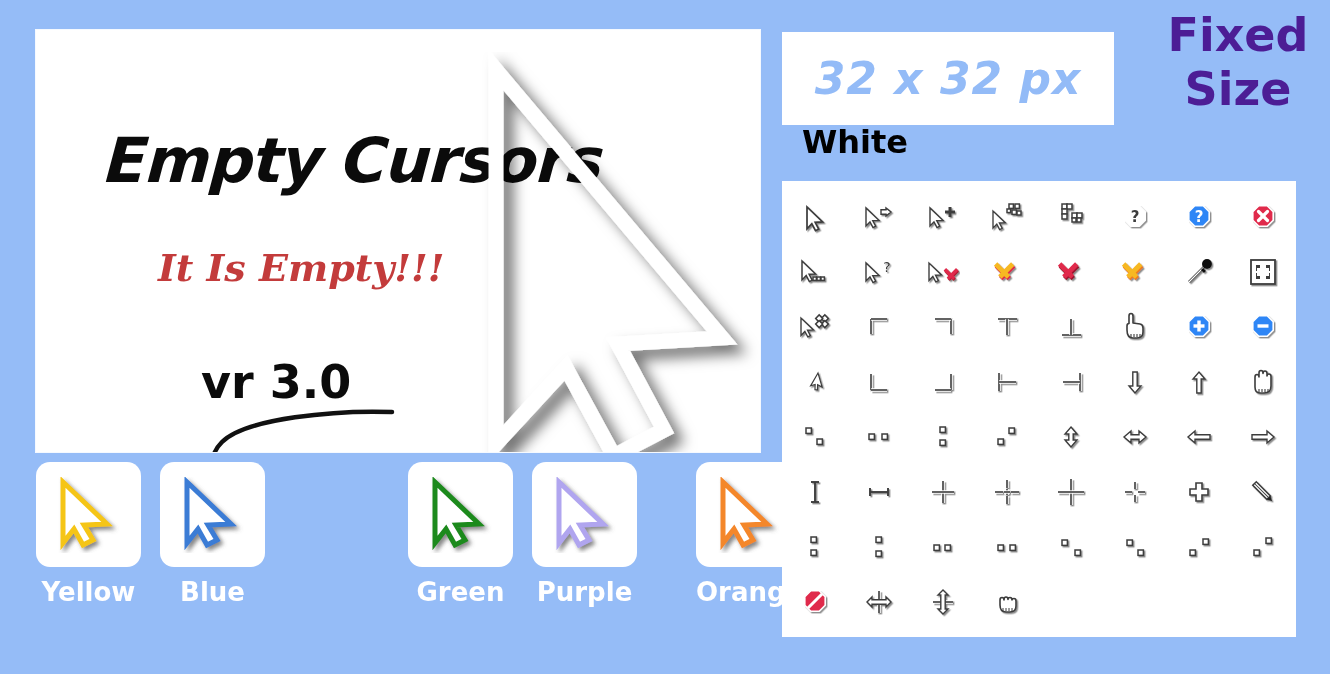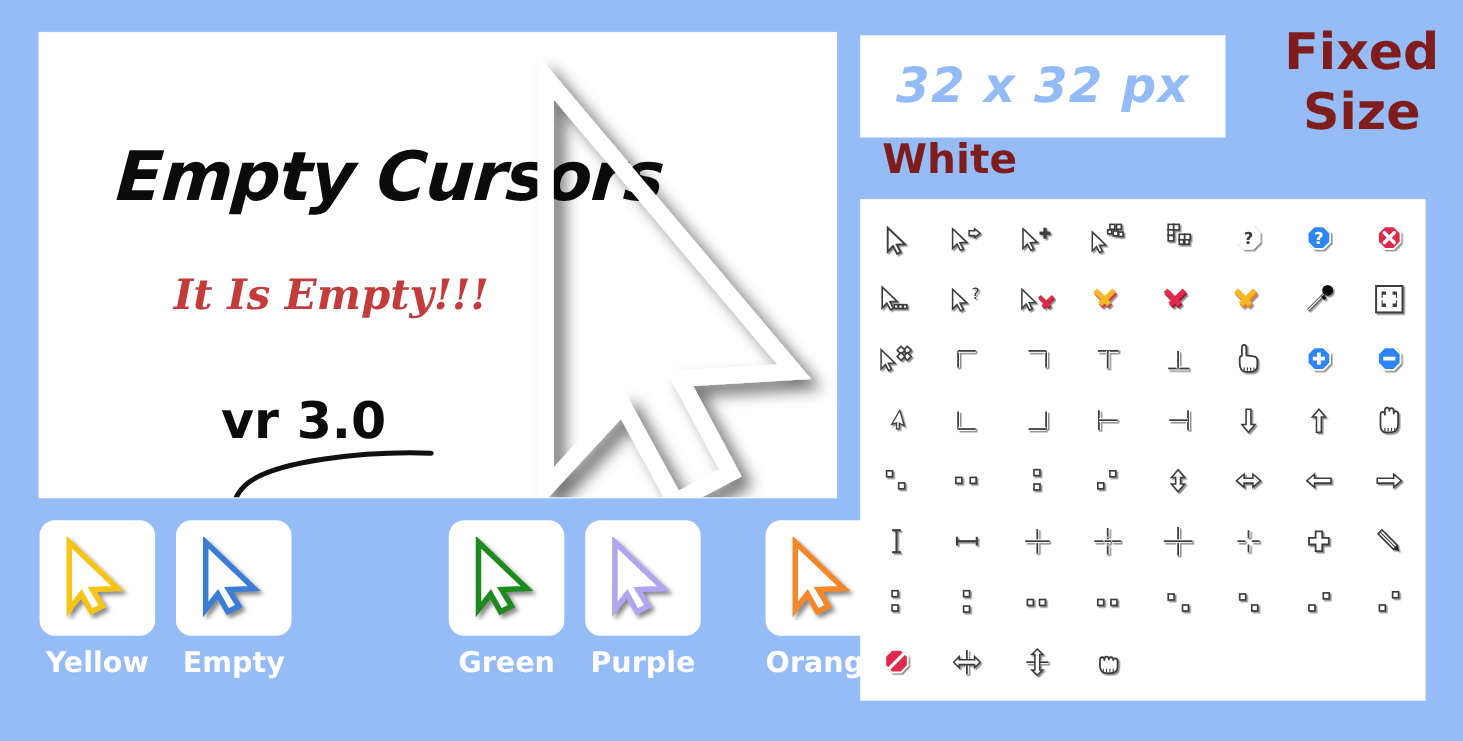--- a/index.html
+++ b/index.html
@@ -52,31 +52,31 @@
     position:absolute;left:782px;top:32px;width:332px;height:93px;
     background:#ffffff;
     display:flex;align-items:center;justify-content:center;
   }
   .size-banner-text{
     font-family:"DejaVu Sans", sans-serif;
     font-size:44px;font-weight:700;font-style:italic;
     color:#93bbf7;white-space:nowrap;letter-spacing:1px;
   }
   .fixed-size{
-    position:absolute;left:1148px;top:24px;width:180px;
+    position:absolute;left:1148px;top:12px;width:180px;
     text-align:center;
     font-family:"DejaVu Sans", sans-serif;
     font-size:46px;font-weight:700;line-height:1.0;
-    color:#7f1d1d;
+    color:#4c1d95;
   }
   .fixed-size .l2{display:block;margin-top:8px;}
   .white-label{
     position:absolute;left:802px;top:123px;
     font-family:"DejaVu Sans", sans-serif;
-    font-size:37px;font-weight:700;color:#7f1d1d;
+    font-size:32px;font-weight:700;color:#000000;
     white-space:nowrap;
   }
 
   
   .grid-panel{
     position:absolute;left:782px;top:181px;width:514px;height:456px;
     background:#ffffff;
   }
   .grid{
     position:absolute;left:0;top:8px;width:514px;
@@ -87,21 +87,21 @@
     align-content:start;
   }
   .cell{
     display:flex;align-items:center;justify-content:center;
     width:64px;height:55px;
   }
   .cell svg{display:block;}
 
   
   .color-row{
-    position:absolute;left:36px;top:473px;width:730px;height:160px;
+    position:absolute;left:36px;top:462px;width:730px;height:160px;
   }
   .ccard-wrap{position:absolute;top:0;width:105px;}
   .ccard{
     width:105px;height:105px;background:#ffffff;border-radius:14px;
     display:flex;align-items:center;justify-content:center;
   }
   .clabel{
     margin-top:10px;text-align:center;
     font-family:"DejaVu Sans", sans-serif;
     font-size:26px;font-weight:700;color:#ffffff;
@@ -1077,21 +1077,21 @@
             <defs>
               <filter id="cs1" x="-40%" y="-40%" width="200%" height="200%">
                 <feDropShadow dx="3" dy="3" stdDeviation="2" flood-color="#555" flood-opacity="0.7"></feDropShadow>
               </filter>
             </defs>
             <g filter="url(#cs1)">
               <path d="M10 5 L10 66 L21 52 L30 68 L40 63 L31 48 L54 47 Z" fill="#ffffff" stroke="#3a7bd5" stroke-width="5" stroke-linejoin="miter"></path>
             </g>
           </svg>
         </div>
-        <div class="clabel">Empty</div>
+        <div class="clabel">Blue</div>
       </div>
       <div class="ccard-wrap" style="left: 372px;">
         <div class="ccard">
           <svg width="72" height="76" viewBox="0 0 72 76">
             <defs>
               <filter id="cs3" x="-40%" y="-40%" width="200%" height="200%">
                 <feDropShadow dx="3" dy="3" stdDeviation="2" flood-color="#555" flood-opacity="0.7"></feDropShadow>
               </filter>
             </defs>
             <g filter="url(#cs3)">

